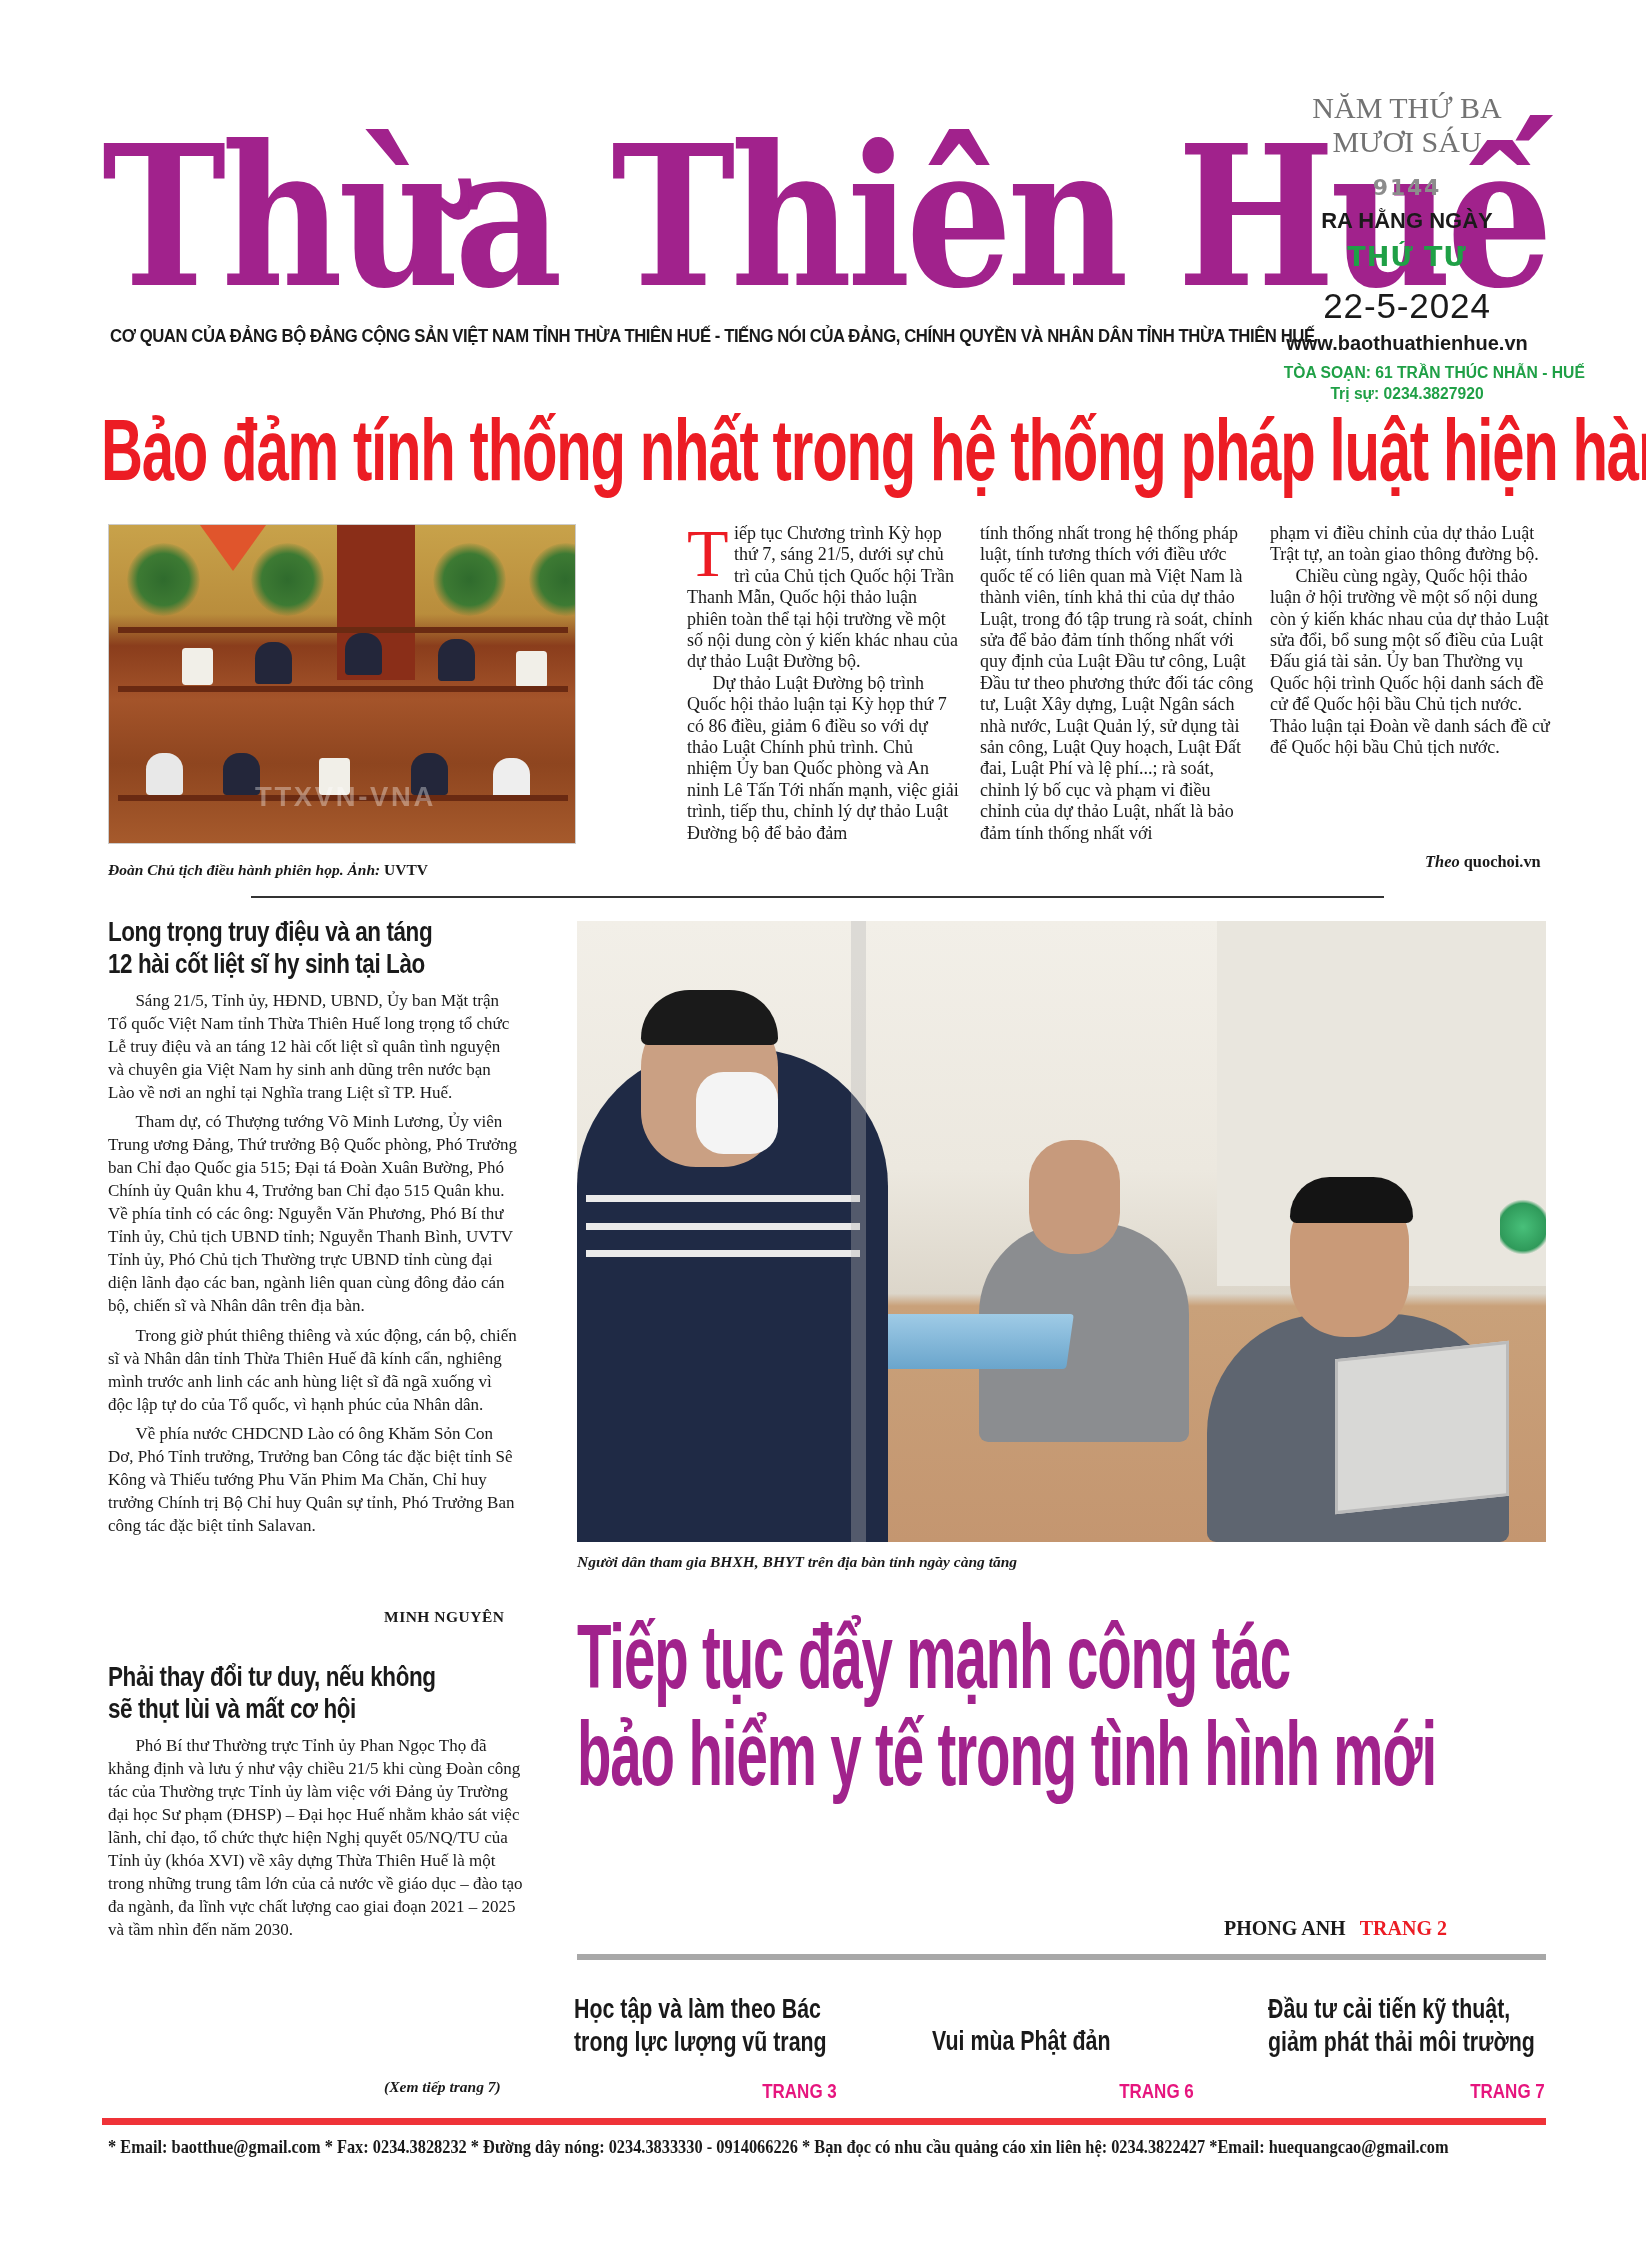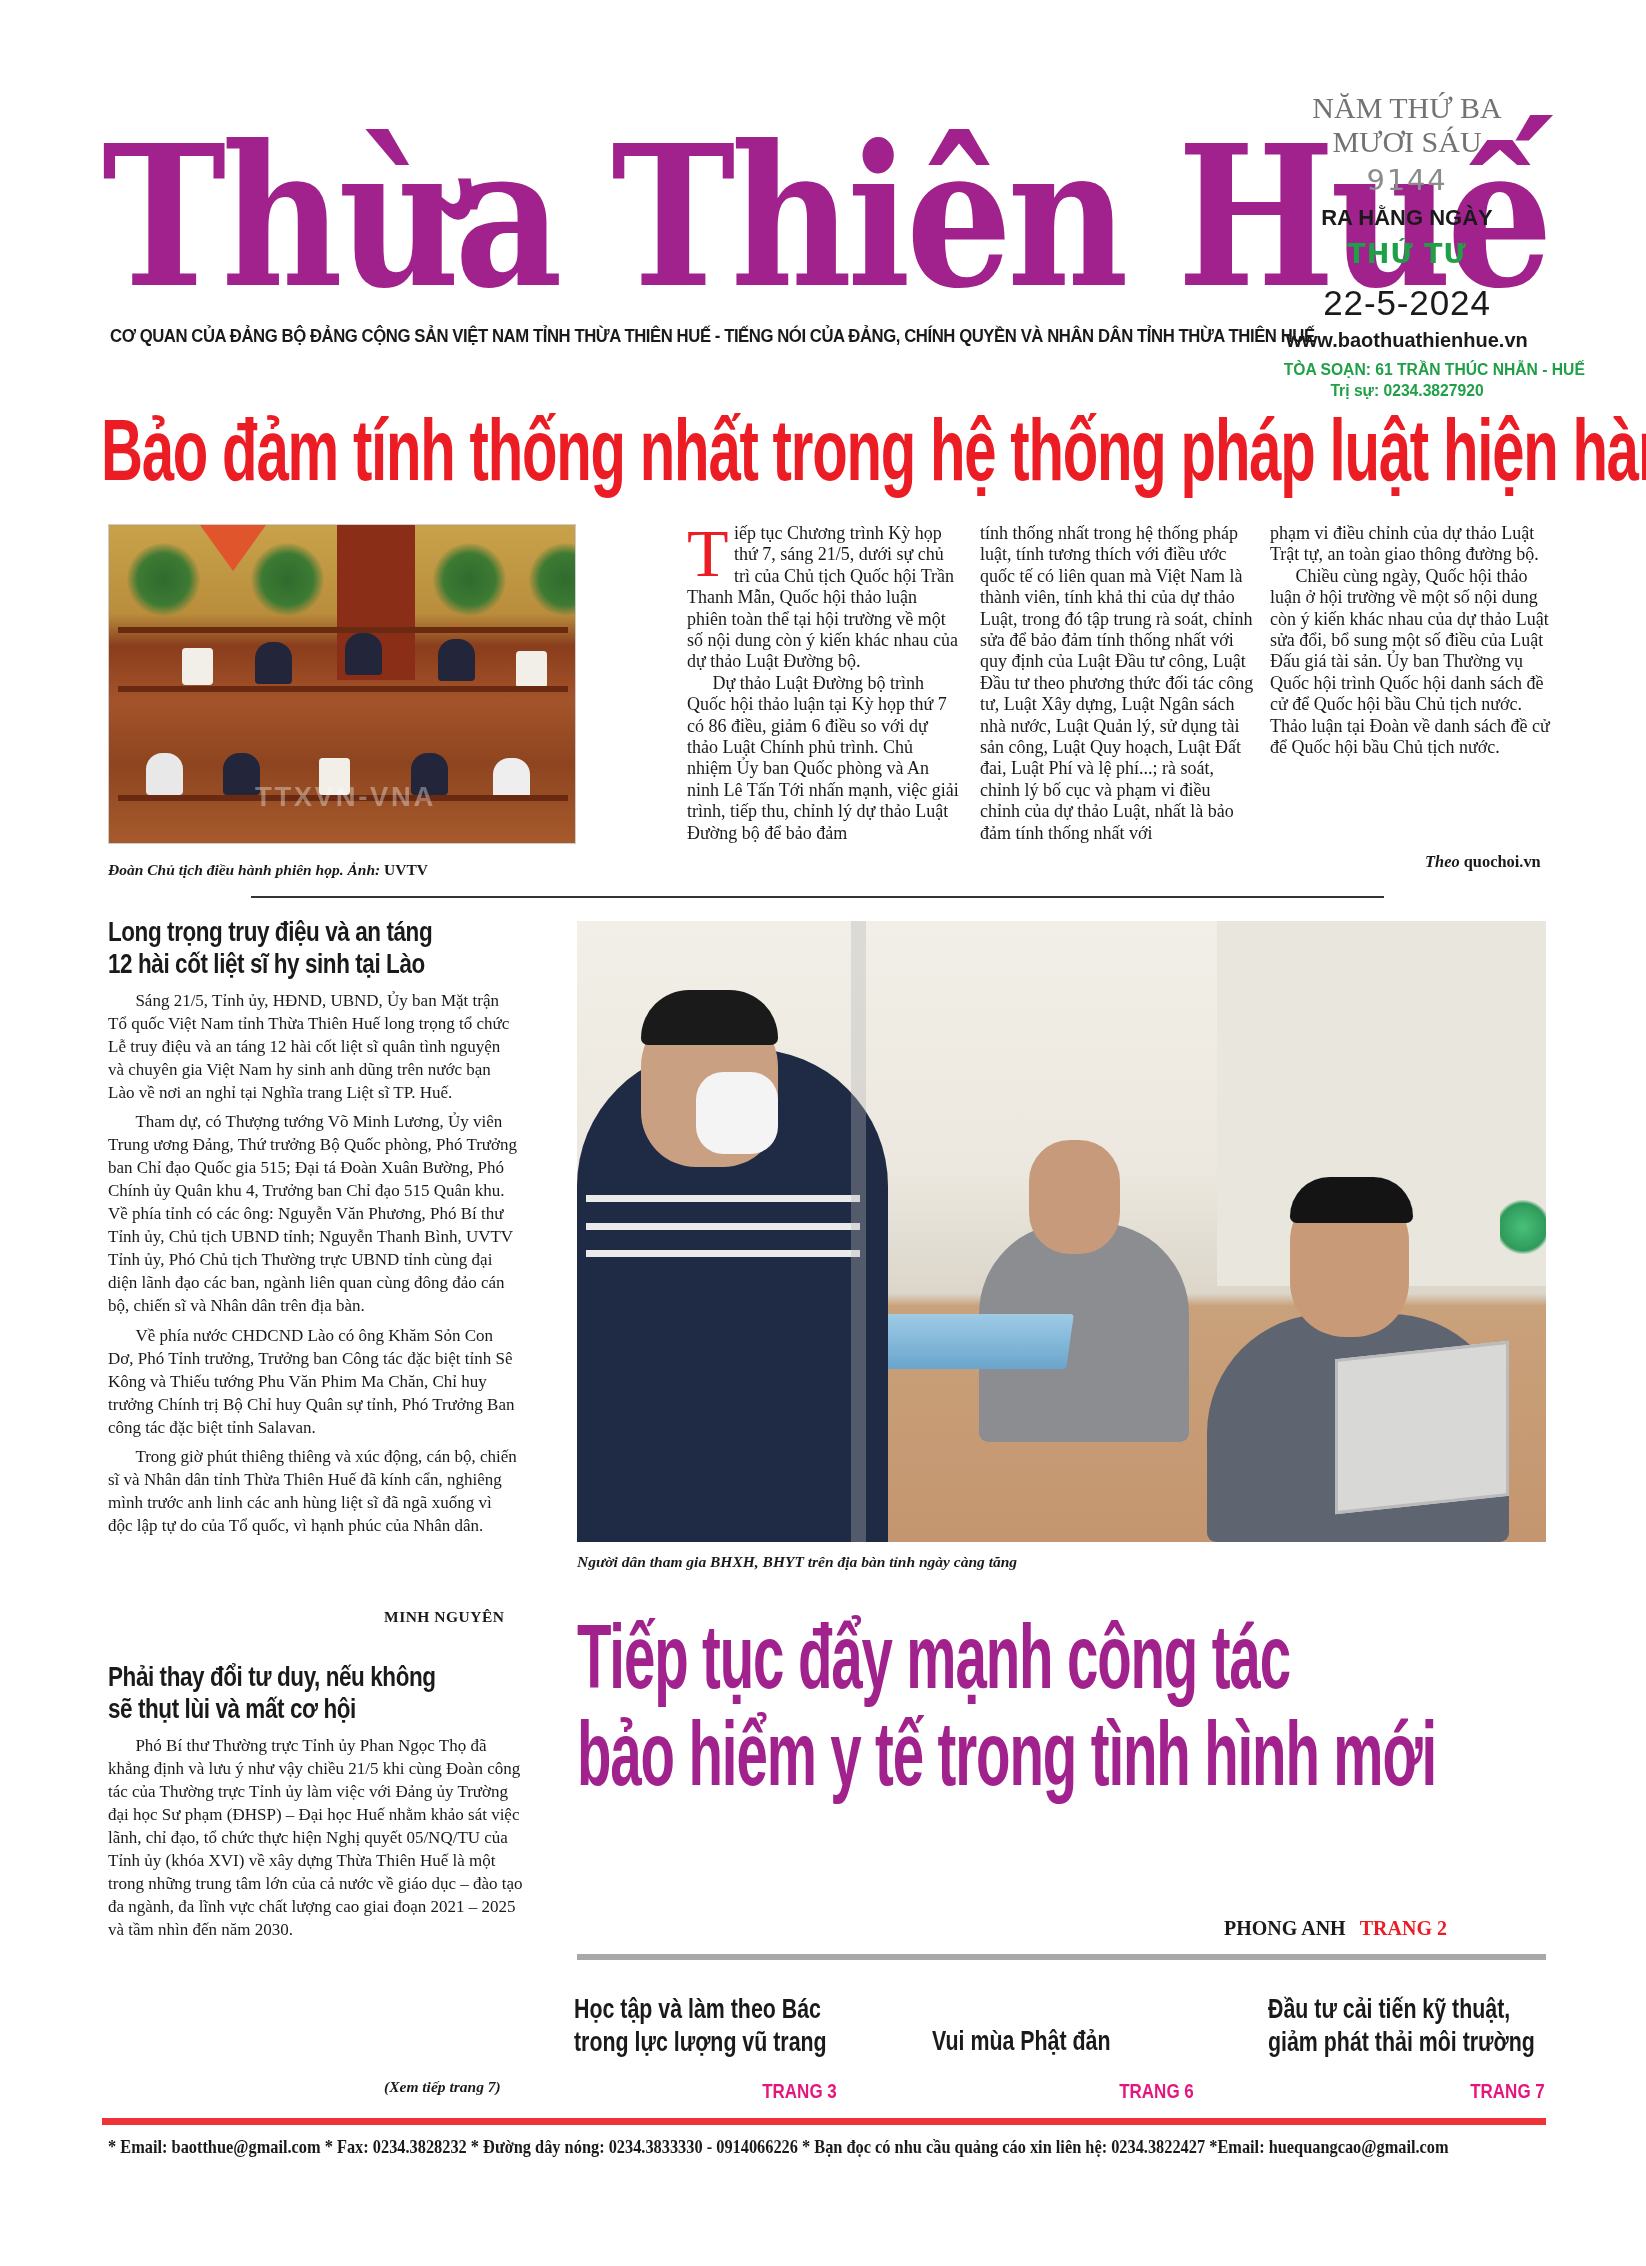--- a/index.html
+++ b/index.html
@@ -14,21 +14,21 @@
     color: #a1228c; font-size: 194px; line-height: 219px; letter-spacing: -5.5px;
     transform: scaleX(0.86); transform-origin: left center; white-space: nowrap;
   }
   .masthead-sub {
     left: 110px; top: 325px; width: 1170px;
     font-family: "Liberation Sans", sans-serif; font-weight: bold; font-size: 19px;
     letter-spacing: -0.5px; white-space: nowrap; transform: scaleX(0.88); transform-origin: left center;
   }
   .issue-box { left: 1270px; top: 91px; width: 274px; text-align: center; }
   .issue-year { font-family: "Liberation Serif", serif; font-size: 30px; color: #737373; }
-  .issue-number { font-family: "DejaVu Sans", sans-serif; font-weight: normal; font-size: 29px; color: #8c8c8c; letter-spacing: 1.8px; margin-top: 4px; }
+  .issue-number { font-family: "DejaVu Sans", sans-serif; font-weight: bold; font-size: 22px; color: #8c8c8c; letter-spacing: 1.8px; margin-top: 16px; }
   .issue-freq { font-family: "Liberation Sans", sans-serif; font-weight: bold; font-size: 22px; margin-top: 8px; }
   .issue-day { font-family: "DejaVu Sans", sans-serif; font-weight: bold; font-size: 27px; color: #1fa046; margin-top: 7.3px; letter-spacing: 0.9px; }
   .issue-date { font-family: Liberation Sans, sans-serif; font-size: 35px; letter-spacing: 0.9px; margin-top: 14px; }
   .issue-web { font-family: "Liberation Sans", sans-serif; font-weight: bold; font-size: 20px; margin-top: 5.5px; }
   .issue-addr { font-family: "Liberation Sans", sans-serif; font-weight: bold; font-size: 17.4px; color: #1fa046; margin-top: 7.3px; white-space: nowrap; transform: scaleX(0.9); }
   .issue-phone { font-family: "Liberation Sans", sans-serif; font-weight: bold; font-size: 17.4px; color: #1fa046; transform: scaleX(0.9); }
 
   
   .headline-main {
     left: 101px; top: 395px; width: 1480px; height: 110px;
@@ -188,22 +188,22 @@
 </div>
 <div class="abs rule-lead"></div>
 
 <div class="abs story-title left-story1-title">
   <div>Long trọng truy điệu và an táng</div>
   <div>12 hài cốt liệt sĩ hy sinh tại Lào</div>
 </div>
 <div class="abs story-body left-story1-body">
   <p>Sáng 21/5, Tỉnh ủy, HĐND, UBND, Ủy ban Mặt trận Tổ quốc Việt Nam tỉnh Thừa Thiên Huế long trọng tổ chức Lễ truy điệu và an táng 12 hài cốt liệt sĩ quân tình nguyện và chuyên gia Việt Nam hy sinh anh dũng trên nước bạn Lào về nơi an nghỉ tại Nghĩa trang Liệt sĩ TP. Huế.</p>
   <p>Tham dự, có Thượng tướng Võ Minh Lương, Ủy viên Trung ương Đảng, Thứ trưởng Bộ Quốc phòng, Phó Trưởng ban Chỉ đạo Quốc gia 515; Đại tá Đoàn Xuân Bường, Phó Chính ủy Quân khu 4, Trưởng ban Chỉ đạo 515 Quân khu. Về phía tỉnh có các ông: Nguyễn Văn Phương, Phó Bí thư Tỉnh ủy, Chủ tịch UBND tỉnh; Nguyễn Thanh Bình, UVTV Tỉnh ủy, Phó Chủ tịch Thường trực UBND tỉnh cùng đại diện lãnh đạo các ban, ngành liên quan cùng đông đảo cán bộ, chiến sĩ và Nhân dân trên địa bàn.</p>
+  <p>Trong giờ phút thiêng thiêng và xúc động, cán bộ, chiến sĩ và Nhân dân tỉnh Thừa Thiên Huế đã kính cẩn, nghiêng mình trước anh linh các anh hùng liệt sĩ đã ngã xuống vì độc lập tự do của Tổ quốc, vì hạnh phúc của Nhân dân.</p>
   <p>Về phía nước CHDCND Lào có ông Khăm Sỏn Con Dơ, Phó Tỉnh trưởng, Trưởng ban Công tác đặc biệt tỉnh Sê Kông và Thiếu tướng Phu Văn Phim Ma Chăn, Chỉ huy trưởng Chính trị Bộ Chỉ huy Quân sự tỉnh, Phó Trưởng Ban công tác đặc biệt tỉnh Salavan.</p>
-  <p>Trong giờ phút thiêng thiêng và xúc động, cán bộ, chiến sĩ và Nhân dân tỉnh Thừa Thiên Huế đã kính cẩn, nghiêng mình trước anh linh các anh hùng liệt sĩ đã ngã xuống vì độc lập tự do của Tổ quốc, vì hạnh phúc của Nhân dân.</p>
 </div>
 <div class="abs byline1">MINH NGUYÊN</div>
 
 <div class="abs story-title left-story2-title">
   <div>Phải thay đổi tư duy, nếu không</div>
   <div>sẽ thụt lùi và mất cơ hội</div>
 </div>
 <div class="abs story-body left-story2-body">
   <p>Phó Bí thư Thường trực Tỉnh ủy Phan Ngọc Thọ đã khẳng định và lưu ý như vậy chiều 21/5 khi cùng Đoàn công tác của Thường trực Tỉnh ủy làm việc với Đảng ủy Trường đại học Sư phạm (ĐHSP) – Đại học Huế nhằm khảo sát việc lãnh, chỉ đạo, tổ chức thực hiện Nghị quyết 05/NQ/TU của Tỉnh ủy (khóa XVI) về xây dựng Thừa Thiên Huế là một trong những trung tâm lớn của cả nước về giáo dục – đào tạo đa ngành, đa lĩnh vực chất lượng cao giai đoạn 2021 – 2025 và tầm nhìn đến năm 2030.</p>
 </div>

